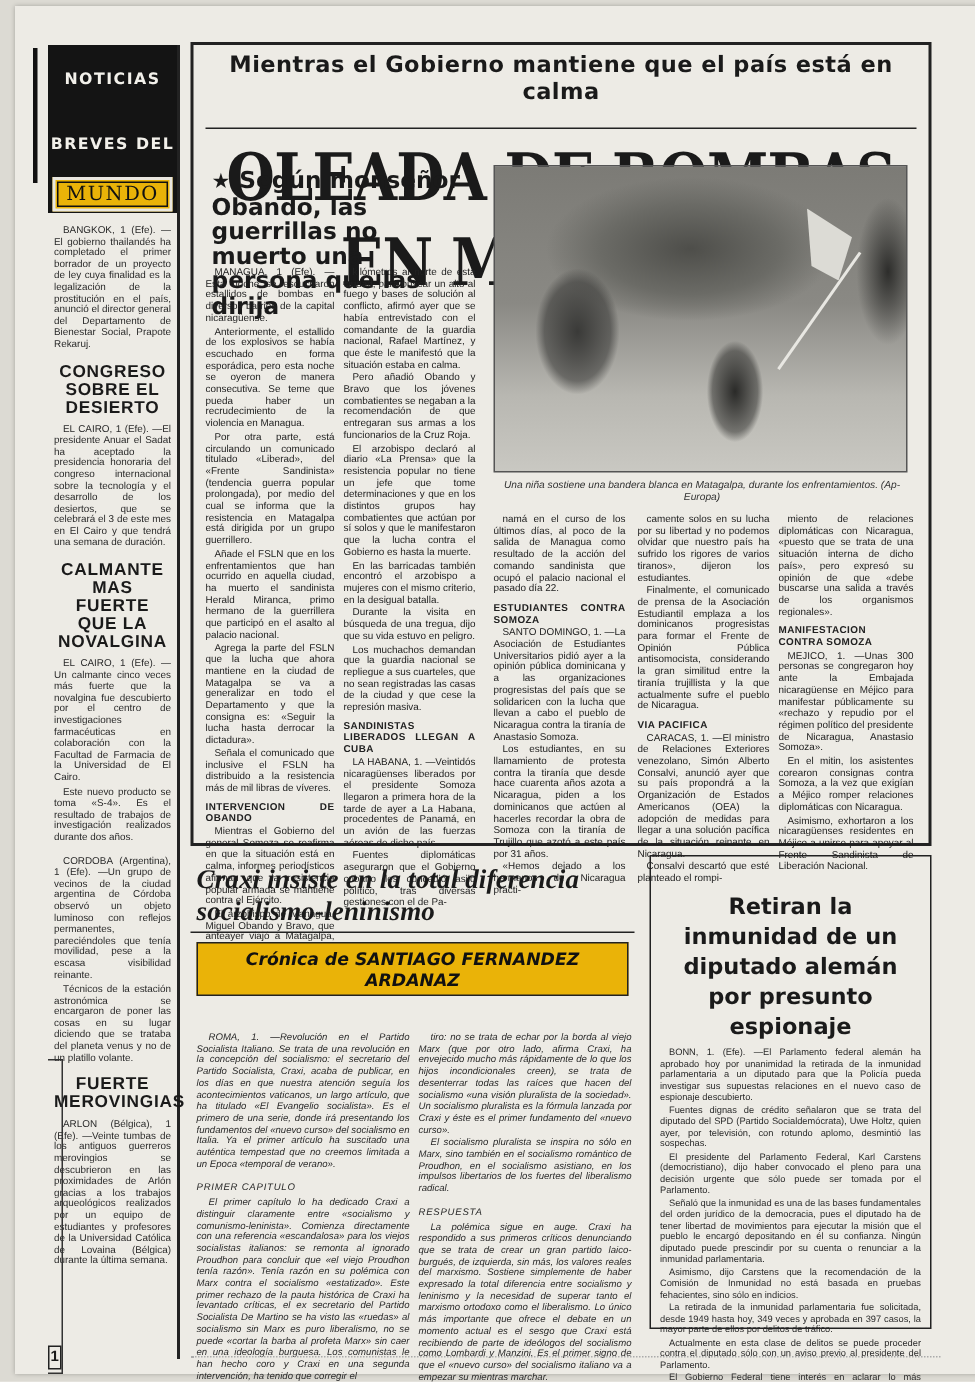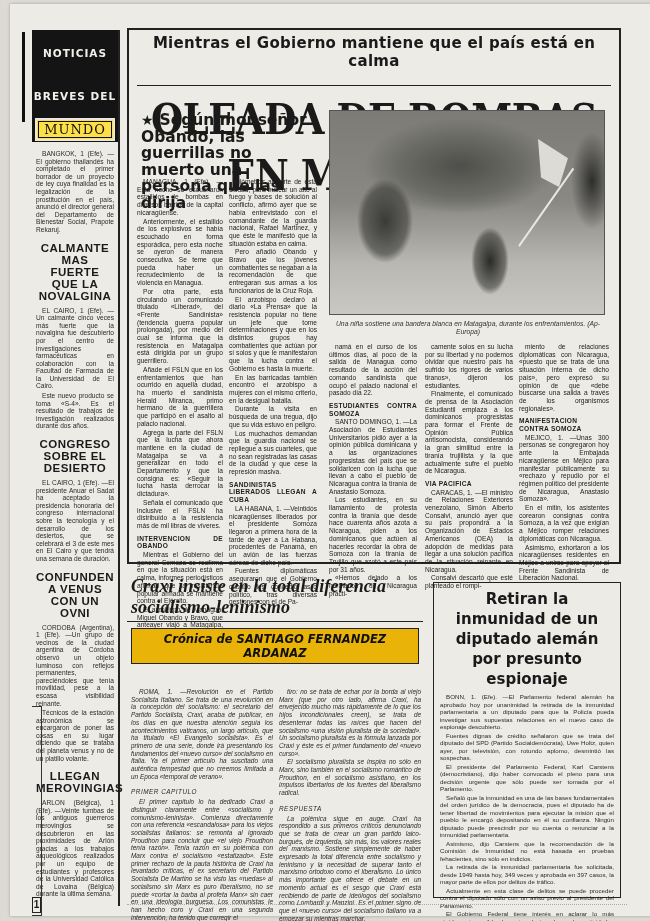--- a/index.html
+++ b/index.html
@@ -23,21 +23,21 @@
     .sidebar-head {
       background: #141414; color: #f2f0ea; height: 112px; text-align: center;
       padding-top: 16px;
     }
     .sidebar-head .l1, .sidebar-head .l2 {
       font-family: "DejaVu Sans", sans-serif; font-size: 10.5px; letter-spacing: 1px; font-weight: bold;
       display: block; line-height: 15px;
     }
     .sidebar-head .l2 { margin-top: 28px; }
     .mundo {
-      display: inline-block; margin-top: 14px; background: #fde047; color: #111;
+      display: inline-block; margin-top: 14px; background: #eab308; color: #111;
       font-family: "DejaVu Serif", serif; font-size: 13px; padding: 2px 7px; letter-spacing: 1px;
       border: 2px solid #e9e7e0; outline: 1px solid #111; outline-offset: -4px;
     }
     .brief { padding: 0 4px; margin-top: 8px; }
     .brief h3 {
       font-family: "Liberation Sans", sans-serif; font-weight: bold; font-size: 11.5px;
       line-height: 12px; text-align: center; letter-spacing: 0.5px; margin-bottom: 5px;
     }
     .brief p {
       font-size: 6.6px; line-height: 7.6px; text-align: justify; text-indent: 6px; color: #2a2a2a;
@@ -120,22 +120,22 @@
       text-align: center; padding: 3px 0; color: #111;
     }
     .italia .body { position: absolute; top: 116px; font-size: 6.4px; line-height: 7.7px; font-style: italic; text-align: justify; color: #2a2a2a; }
     .italia .body p { text-indent: 8px; margin-bottom: 1px; }
     .italia .body .sub { font-weight: normal; text-indent: 0; margin-top: 8px; margin-bottom: 2px; letter-spacing: 0.5px; }
     .ib1 { left: 4px; width: 142px; }
     .ib2 { left: 152px; width: 142px; }
 
     
     .alemania {
-      position: absolute; left: 423px; top: 578px; width: 188px; height: 316px;
-      border: 1.5px solid #222; padding: 6px 6px;
+      position: absolute; left: 423px; top: 566px; width: 188px; height: 316px;
+      border: 1.5px solid #222; padding: 23px 6px;
     }
     .alemania h2 {
       font-family: "DejaVu Sans", sans-serif; font-weight: bold; font-size: 15px; line-height: 20px;
       text-align: center; margin-bottom: 4px;
     }
     .alemania p { font-size: 6.2px; line-height: 7.5px; text-align: justify; text-indent: 6px; color: #2a2a2a; margin-bottom: 1px; }
     .footer-fade {
       position: absolute; left: 117px; top: 900px; width: 500px; height: 8px;
       border-top: 1px dotted #aaa;
     }
@@ -150,35 +150,34 @@
     <div class="sidebar-head">
       <span class="l1">NOTICIAS</span>
       <span class="l2">BREVES DEL</span>
       <span class="mundo">MUNDO</span>
     </div>
     <div id="briefs">
         <div class="brief">
           <p>BANGKOK, 1 (Efe). —El gobierno thailandés ha completado el primer borrador de un proyecto de ley cuya finalidad es la legalización de la prostitución en el país, anunció el director general del Departamento de Bienestar Social, Prapote Rekaruj.</p>
         </div>
         <div class="brief">
+          <h3>CONGRESO SOBRE EL DESIERTO</h3>
+          <p>EL CAIRO, 1 (Efe). —El presidente Anuar el Sadat ha aceptado la presidencia honoraria del congreso internacional sobre la tecnología y el desarrollo de los desiertos, que se celebrará el 3 de este mes en El Cairo y que tendrá una semana de duración.</p>
+        </div>
+        <div class="brief">
           <h3>CALMANTE MAS FUERTE QUE LA NOVALGINA</h3>
           <p>EL CAIRO, 1 (Efe). —Un calmante cinco veces más fuerte que la novalgina fue descubierto por el centro de investigaciones farmacéuticas en colaboración con la Facultad de Farmacia de la Universidad de El Cairo.</p>
           <p>Este nuevo producto se toma «S-4». Es el resultado de trabajos de investigación realizados durante dos años.</p>
         </div>
         <div class="brief">
-          <h3>CONGRESO SOBRE EL DESIERTO</h3>
-          <p>EL CAIRO, 1 (Efe). —El presidente Anuar el Sadat ha aceptado la presidencia honoraria del congreso internacional sobre la tecnología y el desarrollo de los desiertos, que se celebrará el 3 de este mes en El Cairo y que tendrá una semana de duración.</p>
-        </div>
-        <div class="brief">
-          <h3>CONFUNDEN A VENUS CON UN OVNI</h3>
           <p>CORDOBA (Argentina), 1 (Efe). —Un grupo de vecinos de la ciudad argentina de Córdoba observó un objeto luminoso con reflejos permanentes, pareciéndoles que tenía movilidad, pese a la escasa visibilidad reinante.</p>
           <p>Técnicos de la estación astronómica se encargaron de poner las cosas en su lugar diciendo que se trataba del planeta venus y no de un platillo volante.</p>
         </div>
         <div class="brief">
-          <h3>LLEGAN MEROVINGIAS</h3>
+          <h3>FUERTE MEROVINGIAS</h3>
           <p>ARLON (Bélgica), 1 (Efe). —Veinte tumbas de los antiguos guerreros merovingios se descubrieron en las proximidades de Arlón gracias a los trabajos arqueológicos realizados por un equipo de estudiantes y profesores de la Universidad Católica de Lovaina (Bélgica) durante la última semana.</p>
         </div>
       </div>
     <div class="sidebar-stamp">
       <div class="num">1</div>
     </div>
   </div>
 
   <div class="managua">
     <div class="kicker">Mientras el Gobierno mantiene que el país está en calma</div>

